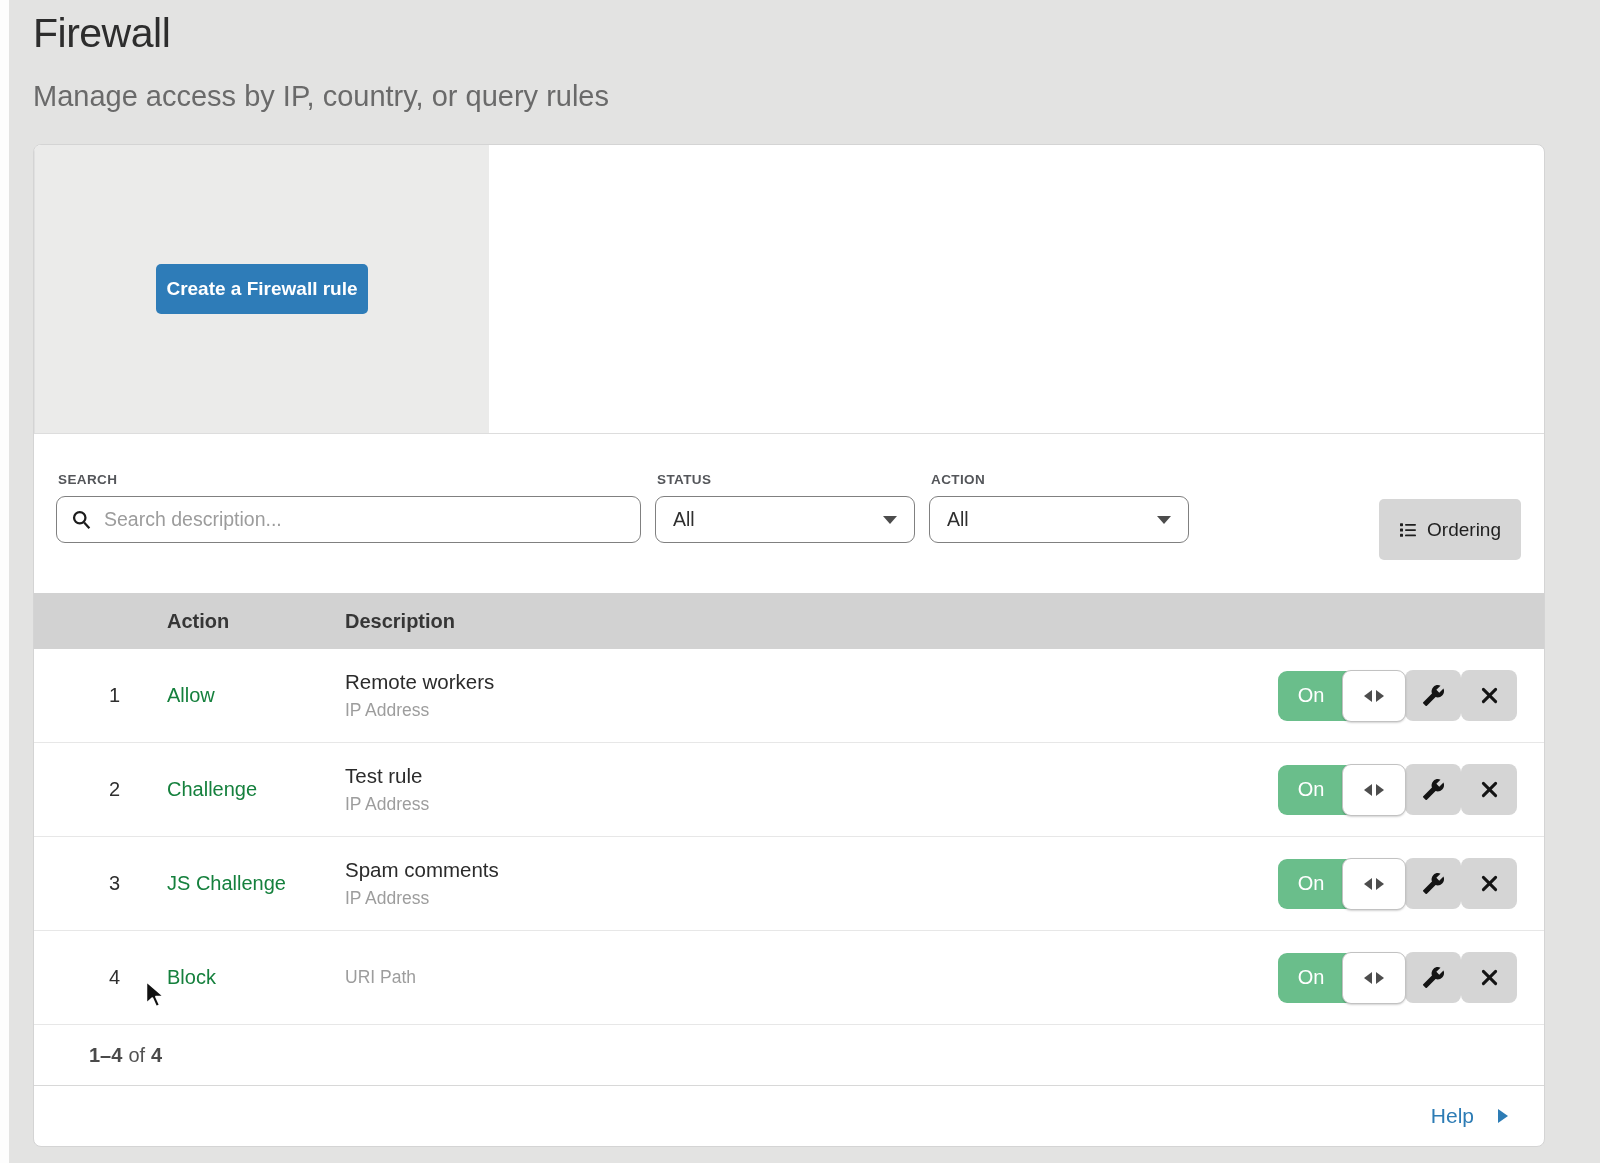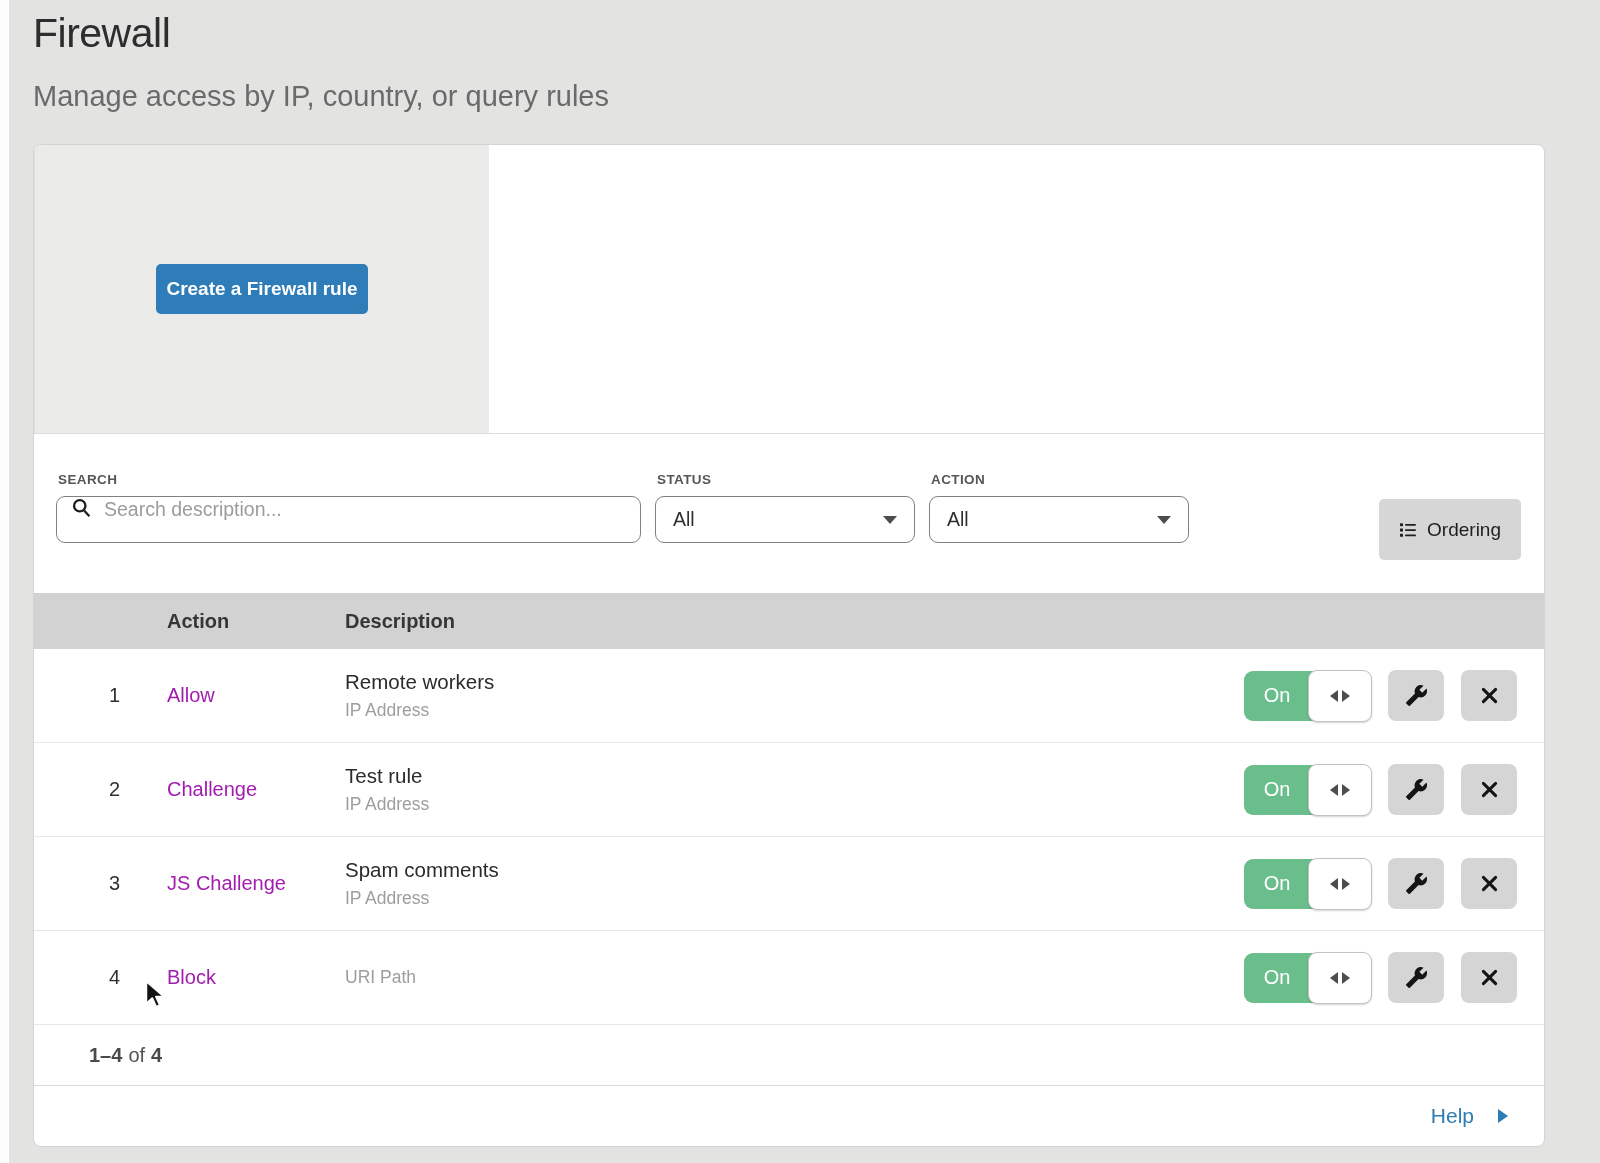--- a/index.html
+++ b/index.html
@@ -48,21 +48,21 @@
 
   
   .filters { display: flex; align-items: flex-start; padding: 38px 23px 33px 22px; gap: 14px; }
   .filter-label {
     display: block; font-size: 13.5px; font-weight: 700; color: #54565a;
     letter-spacing: 0.4px; margin: 0 0 9px 2px;
   }
   .search-box {
     width: 585px; height: 47px;
     border: 1px solid #808080; border-radius: 9px; background: #fff;
-    display: flex; align-items: flex-start; padding: 0 14px; gap: 10px;
+    display: flex; align-items: center; padding: 0 14px; gap: 10px;
   }
   .search-box input {
     border: none; outline: none; flex: 1;
     font-family: inherit; font-size: 19.5px; color: #333; background: transparent;
   }
   .search-box input::placeholder { color: #9c9c9c; }
   .select-box {
     width: 260px; height: 47px;
     border: 1px solid #808080; border-radius: 9px; background: #fff;
     display: flex; align-items: center; justify-content: space-between;
@@ -86,25 +86,25 @@
     display: grid; grid-template-columns: 133px 178px 1fr 300px;
     background: #d2d2d2; height: 56px; align-items: center;
     font-size: 20px; font-weight: 700; color: #363636;
   }
   .rule-row {
     display: grid; grid-template-columns: 133px 178px 1fr 300px;
     align-items: center; height: 94px;
     border-bottom: 1px solid #e7e7e7;
   }
   .rule-num { padding-left: 75px; font-size: 20px; color: #2f2f2f; }
-  .rule-action { font-size: 20px; color: #a21caf; }
+  .rule-action { font-size: 20px; color: #15803d; }
   .rule-desc-title { font-size: 20.5px; color: #2b2b2b; margin-bottom: 6px; }
   .rule-desc-sub { font-size: 17.5px; color: #9d9d9d; }
   .rule-controls {
-    display: flex; align-items: center; justify-content: space-between;
+    display: flex; align-items: center; justify-content: flex-end;
     gap: 0; padding-right: 27px;
   }
   .toggle { position: relative; width: 127px; height: 50px; border-radius: 9px; background: #6abe8b; cursor: pointer; }
   .toggle-on {
     position: absolute; left: 0; top: 0; width: 66px; height: 100%;
     display: flex; align-items: center; justify-content: center;
     color: #fff; font-size: 20px;
   }
   .toggle-handle {
     position: absolute; right: -1px; top: -1px; width: 64px; height: 52px;

